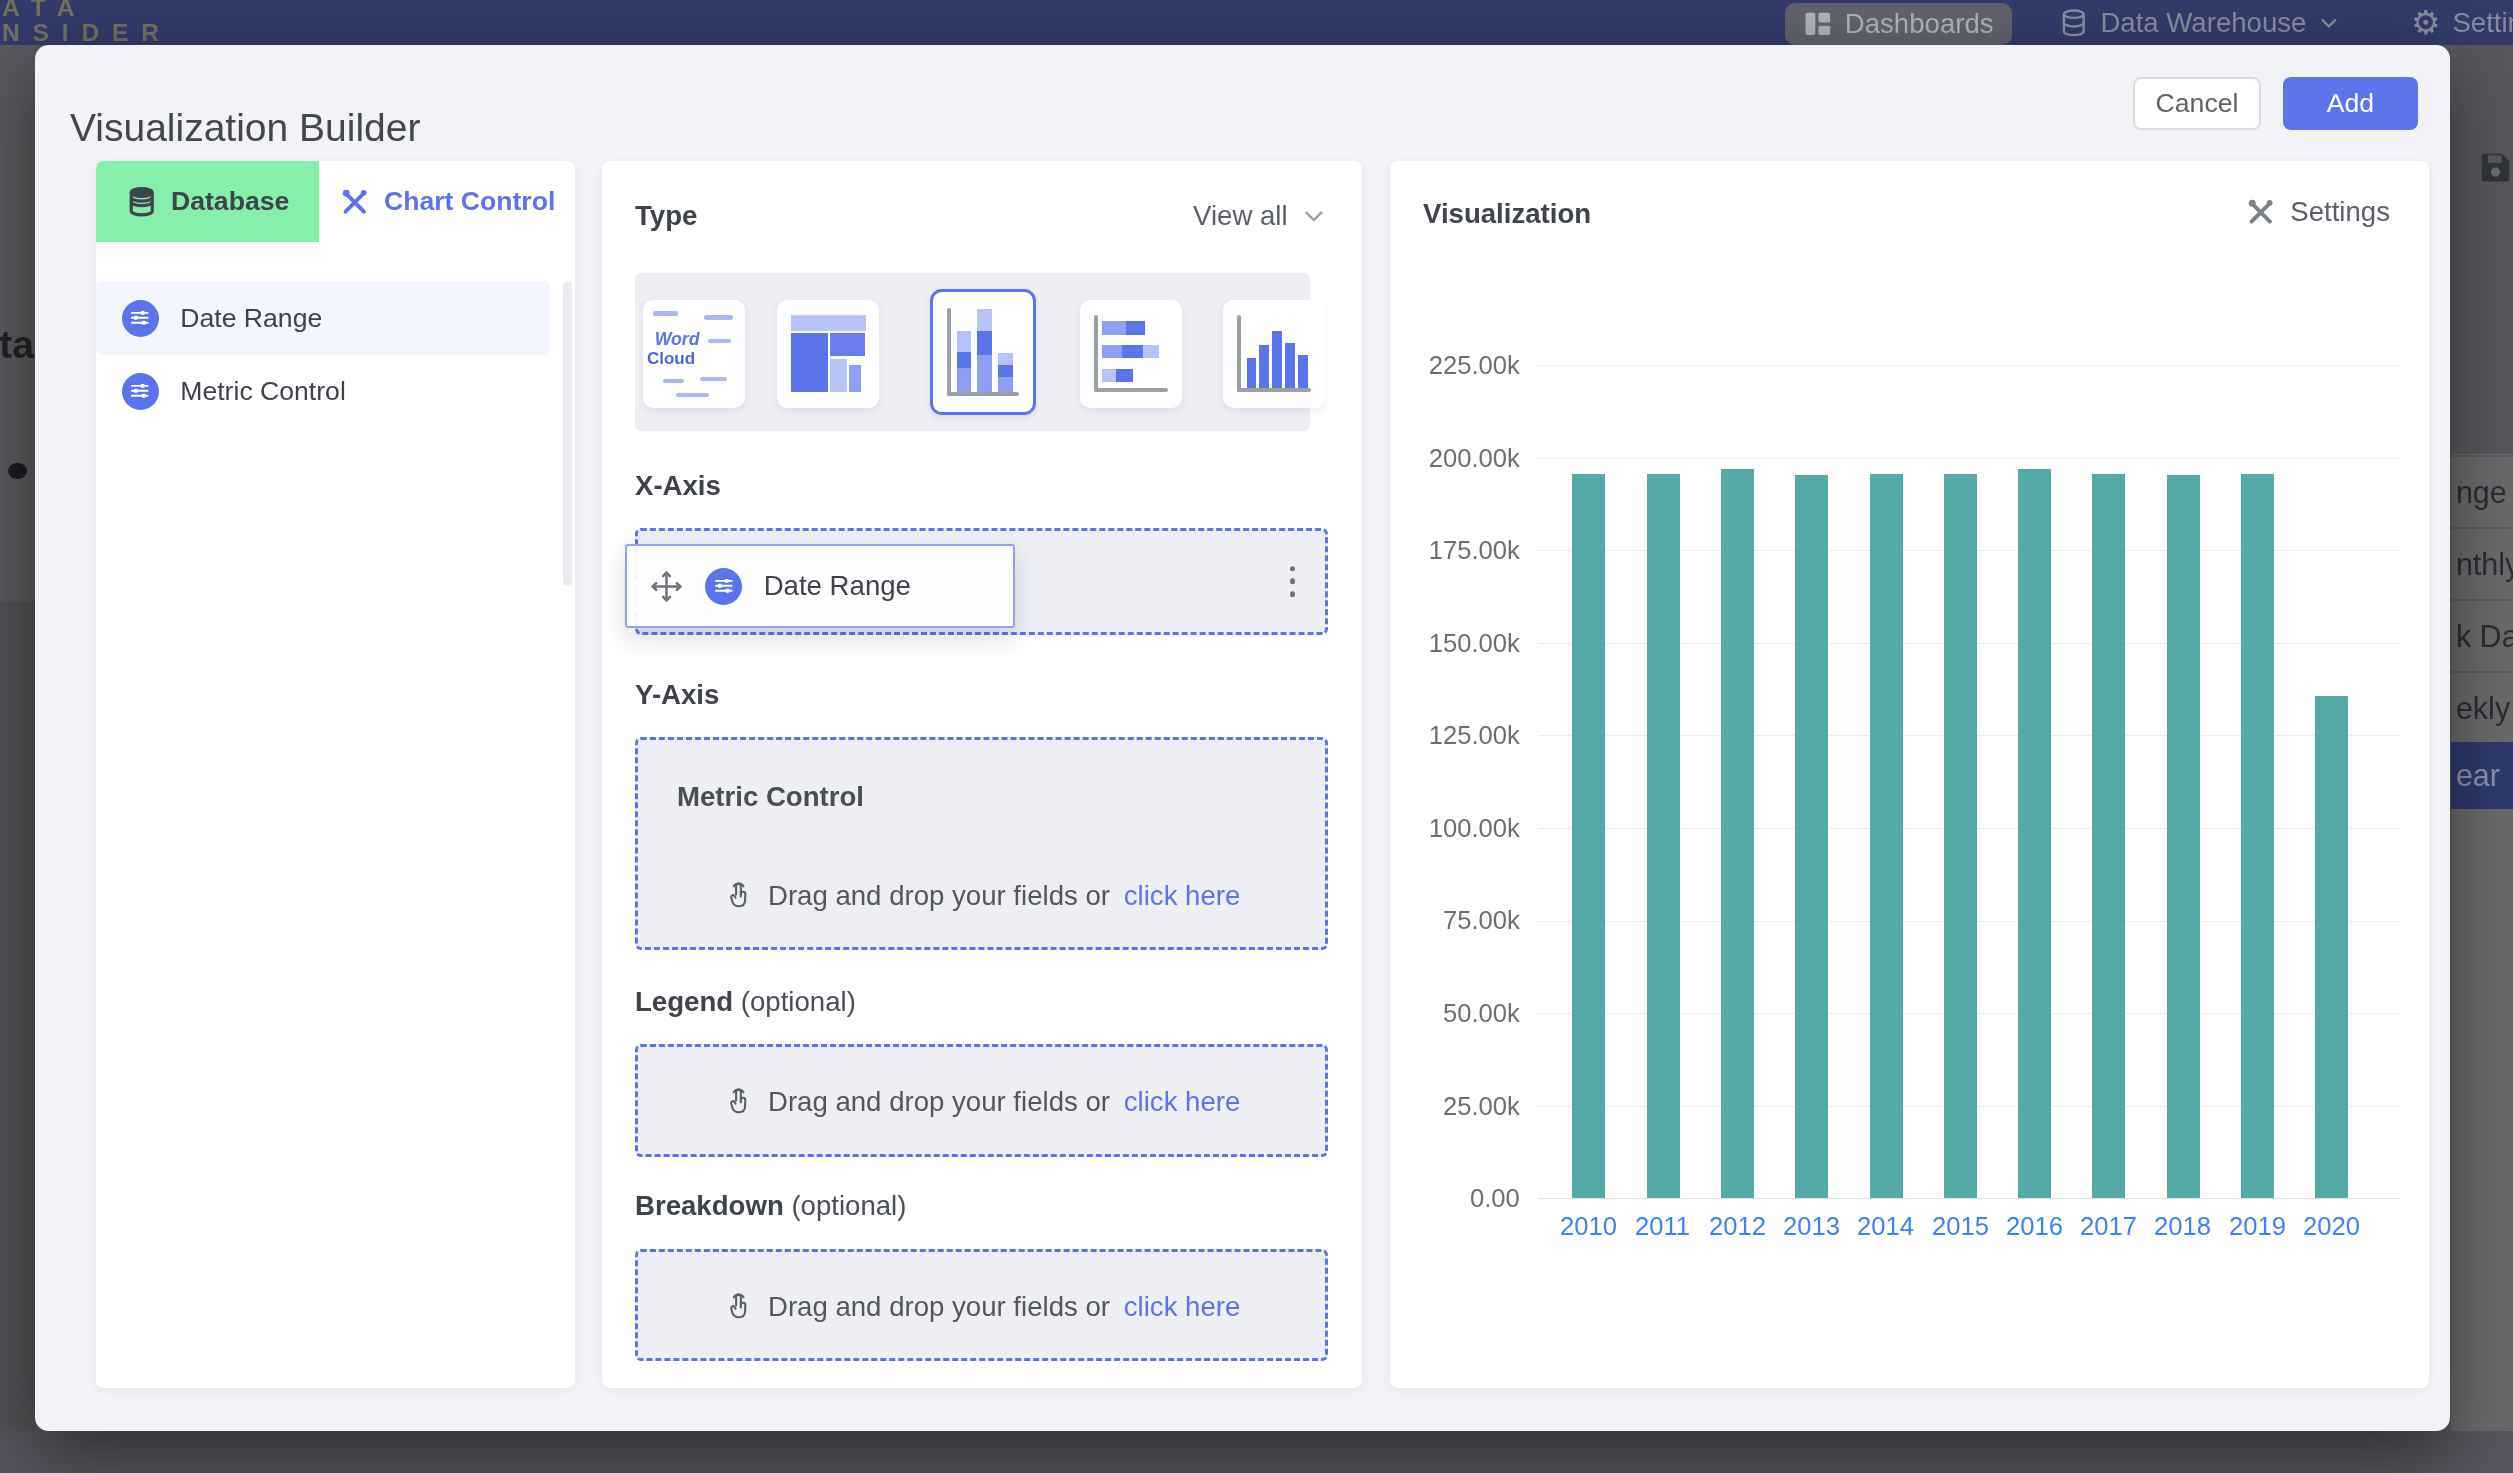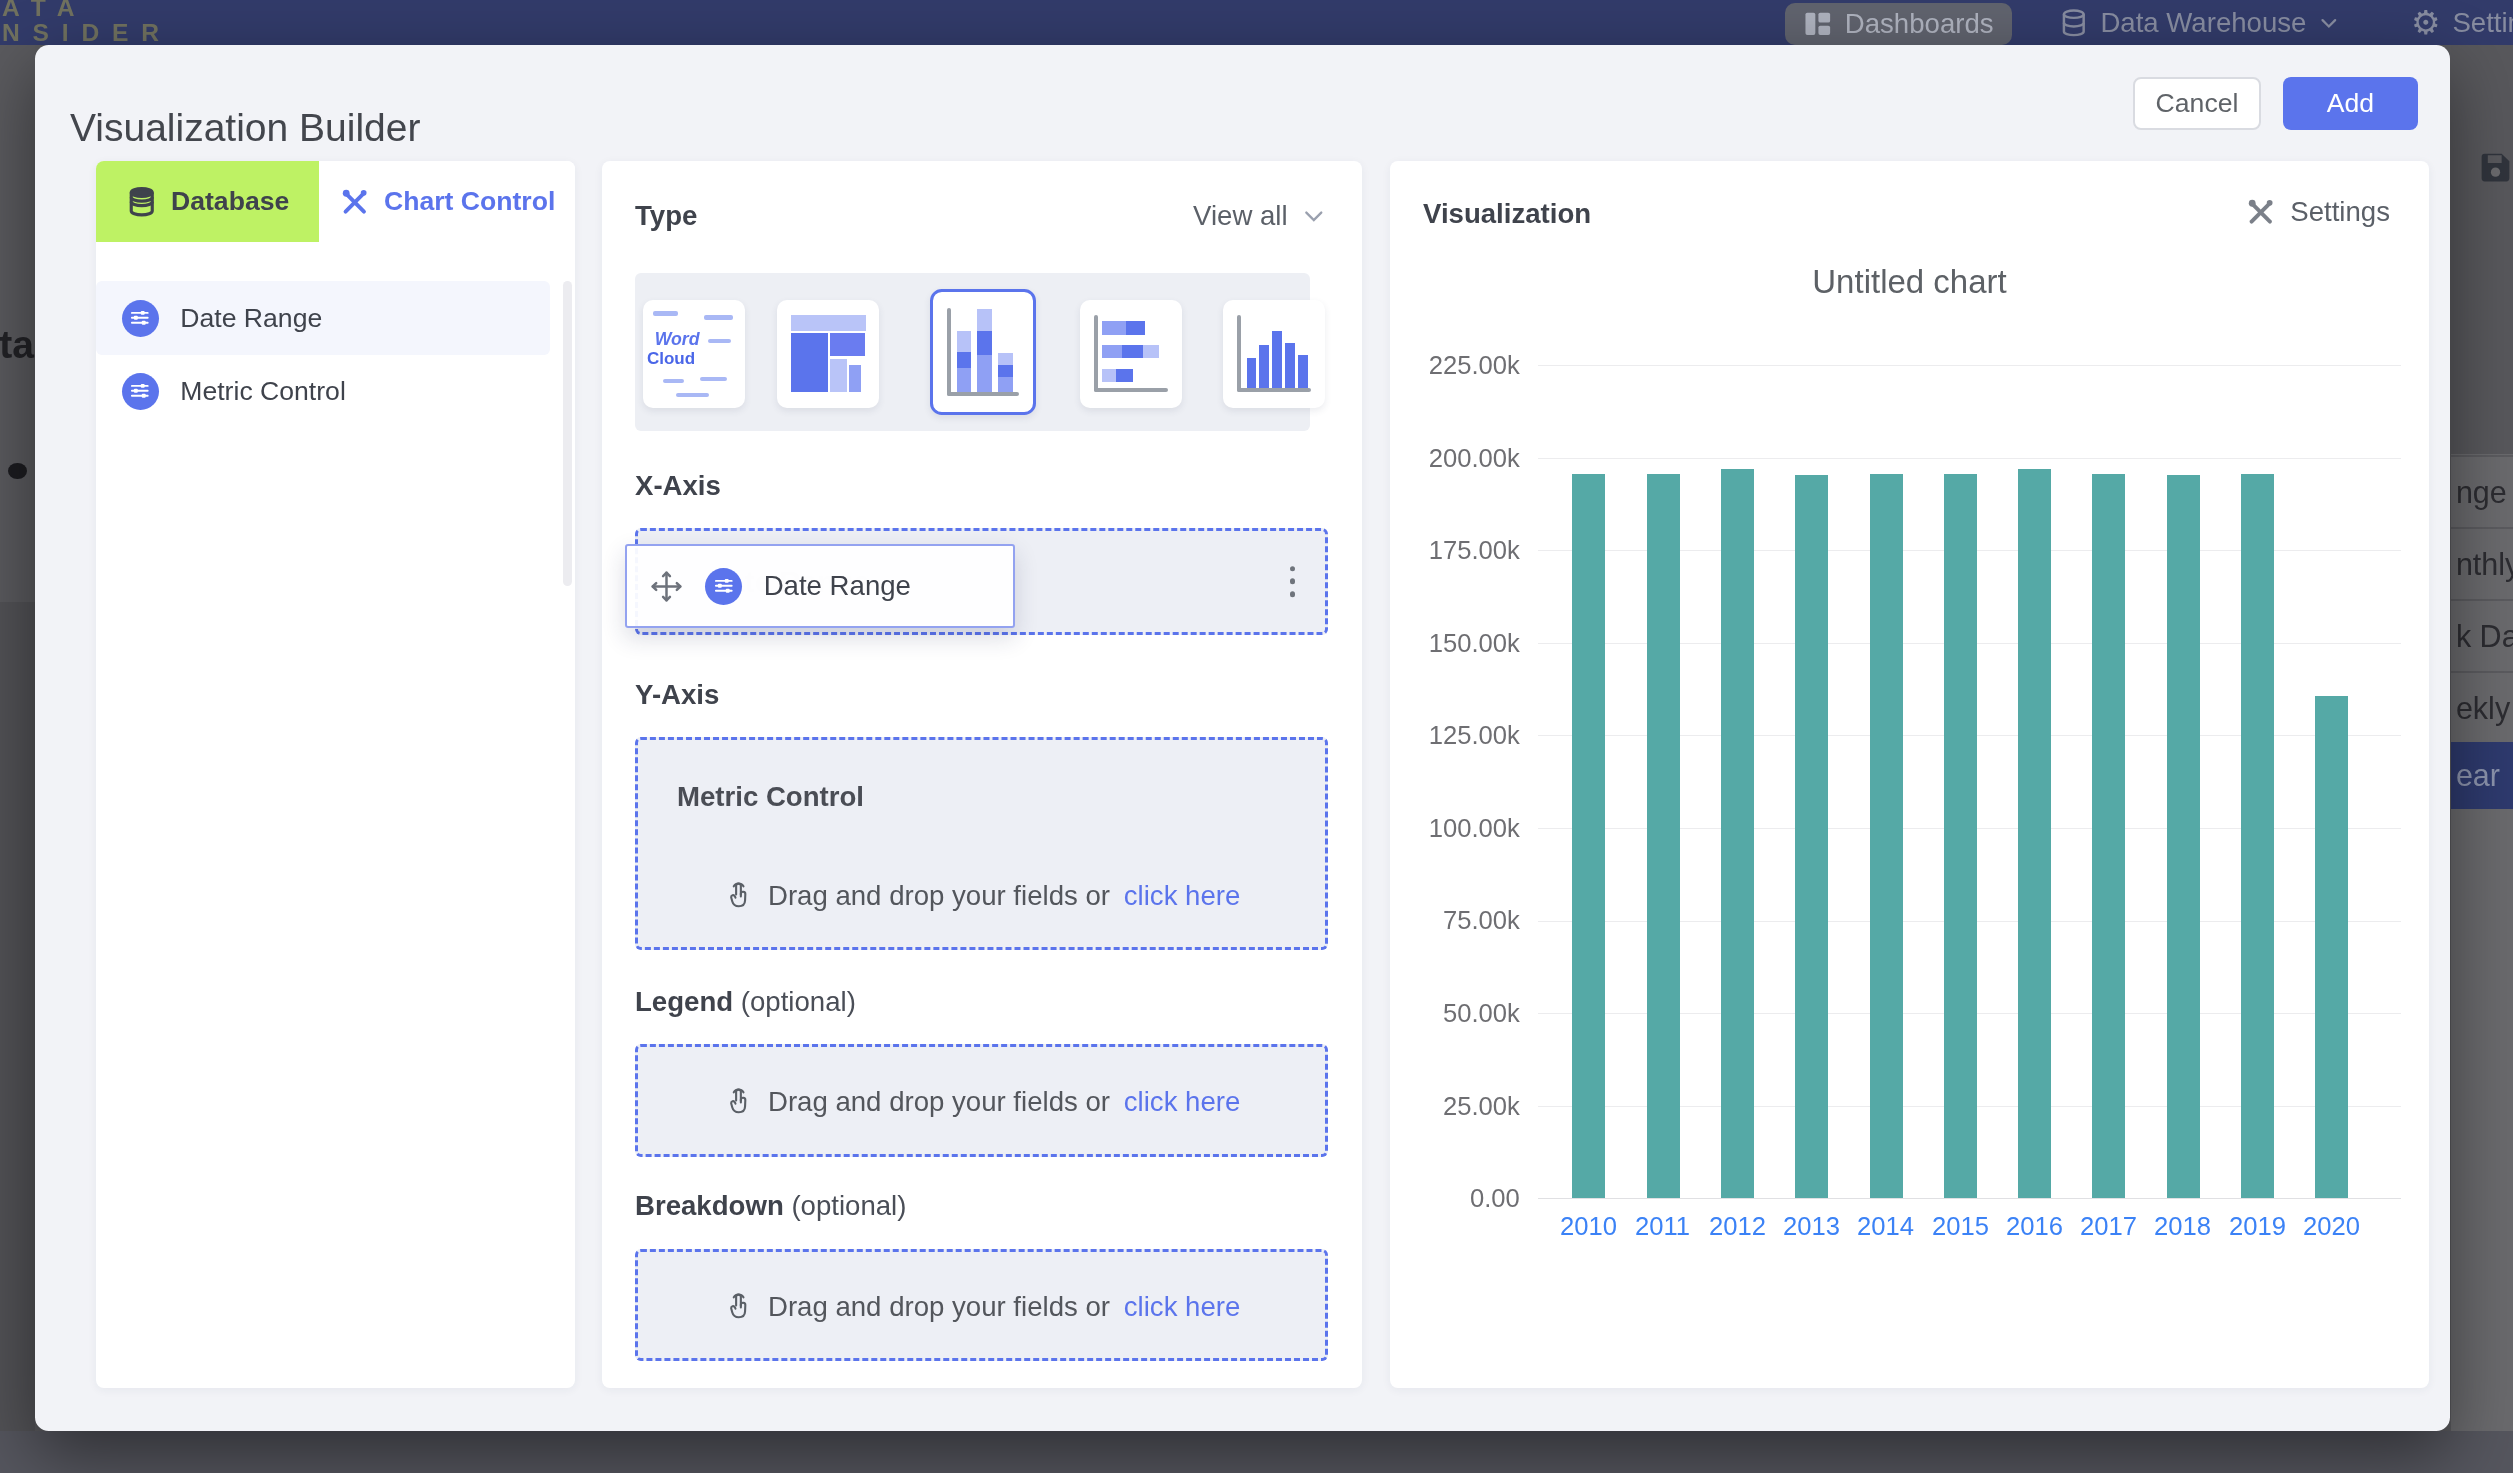--- a/index.html
+++ b/index.html
@@ -34,21 +34,21 @@
   .btn-cancel { left:2098px; width:128px; background:#ffffff; border:2px solid #d9dbe1; color:#5f6368; }
   .btn-add { left:2248px; width:135px; background:#5B74EC; color:#ffffff; }
 
   .card { position:absolute; background:#ffffff; border-radius:7.9px; box-shadow:0 2px 9.9px rgba(40,50,80,0.06); }
   .card-left { left:61px; top:116px; width:479px; height:1227px; }
   .card-mid { left:567px; top:116px; width:760px; height:1227px; }
   .card-right { left:1355px; top:116px; width:1039px; height:1227px;padding-left:26px; }
 
   
   .tab { position:absolute; top:0; height:81px; display:flex; align-items:center; justify-content:center; gap:13.8px; font-size:26.6px; font-weight:bold; cursor:pointer; }
-  .tab-database { left:0; width:223px; background:#bef264; color:#3f434c; border-radius:7.9px 0 0 0; }
+  .tab-database { left:0; width:223px; background:#86efac; color:#3f434c; border-radius:7.9px 0 0 0; }
   .tab-chart-control { left:223px; width:256px; background:#ffffff; color:#5B74EC; border-radius:0 7.9px 0 0; }
   .field-row { position:absolute; left:0; width:454px; height:74px; display:flex; align-items:center; gap:21.7px; padding-left:25.6px; font-size:26.6px; color:#3f434c; border-radius:5.9px; cursor:pointer; }
   .field-row.hl { background:#f4f6fd; }
   .blue-circle { width:37px; height:37px; border-radius:50%; background:#5B74EC; display:flex; align-items:center; justify-content:center; flex:none; }
   .panel-scrollbar { position:absolute; right:3px; top:120px; width:8.9px; height:305px; background:#ececf0; border-radius:4.9px; }
 
   
   .sec-label { position:absolute; left:33px; font-size:27.6px; font-weight:bold; color:#3f434c; }
   .sec-label .opt { font-weight:normal; color:#4a4e57; }
   .view-all { position:absolute; right:35px; top:39px; display:flex; align-items:center; gap:13.8px; color:#5b6068; font-size:27.6px; cursor:pointer; }
@@ -353,21 +353,20 @@
         <span>
           <svg width="31.5" height="31.5" viewBox="0 0 24 24" fill="none" stroke="#7b8089" stroke-width="3" stroke-linecap="round">
               <path d="M5 19.5 19 5.5"></path>
               <path d="M5 5.5 19 19.5"></path>
               <circle cx="5.5" cy="5.5" r="2.6" fill="#7b8089" stroke="none"></circle>
               <circle cx="18.8" cy="5.2" r="2.2" fill="#7b8089" stroke="none"></circle>
             </svg>
         </span>
         <span>Settings</span>
       </div>
-      <div class="chart-title">Untitled chart</div>
       <div class="plot" id="plot">
           <div class="gridline zero" style="top: 833px;"></div>
           <div class="gridline" style="top: 741px;"></div>
           <div class="gridline" style="top: 648px;"></div>
           <div class="gridline" style="top: 556px;"></div>
           <div class="gridline" style="top: 463px;"></div>
           <div class="gridline" style="top: 370px;"></div>
           <div class="gridline" style="top: 278px;"></div>
           <div class="gridline" style="top: 185px;"></div>
           <div class="gridline" style="top: 93px;"></div>

